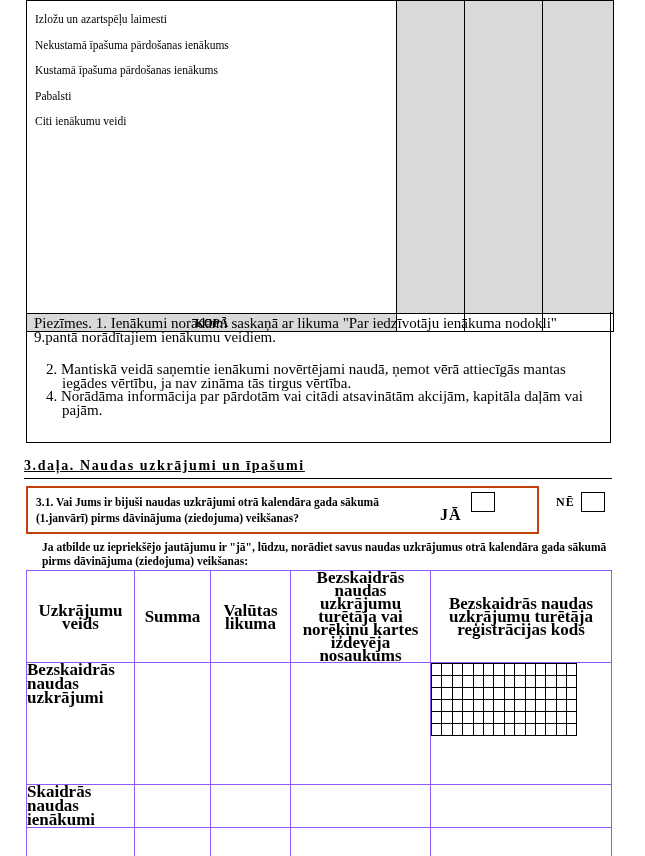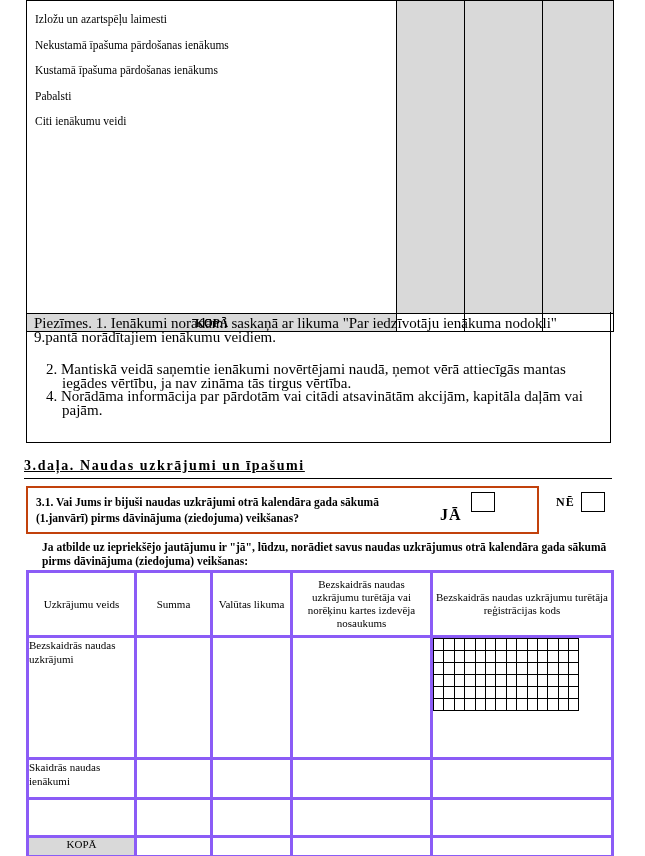--- a/index.html
+++ b/index.html
@@ -176,23 +176,23 @@
   
   .sav-table {
     position: absolute;
     left: 26px;
     top: 570px;
     width: 585px;
     border-collapse: collapse;
     table-layout: fixed;
   }
   .sav-table th, .sav-table td {
-    border: 3px solid #8b5cf6;
-    font-size: 11px;
-    font-weight: normal;
+    border: 1px solid #8b5cf6;
+    font-size: 17px;
+    font-weight: bold;
     padding: 0;
     vertical-align: top;
   }
   .sav-table th {
     text-align: center;
     vertical-align: middle;
     height: 62px;
     line-height: 13px;
     padding: 0 3px;
   }

